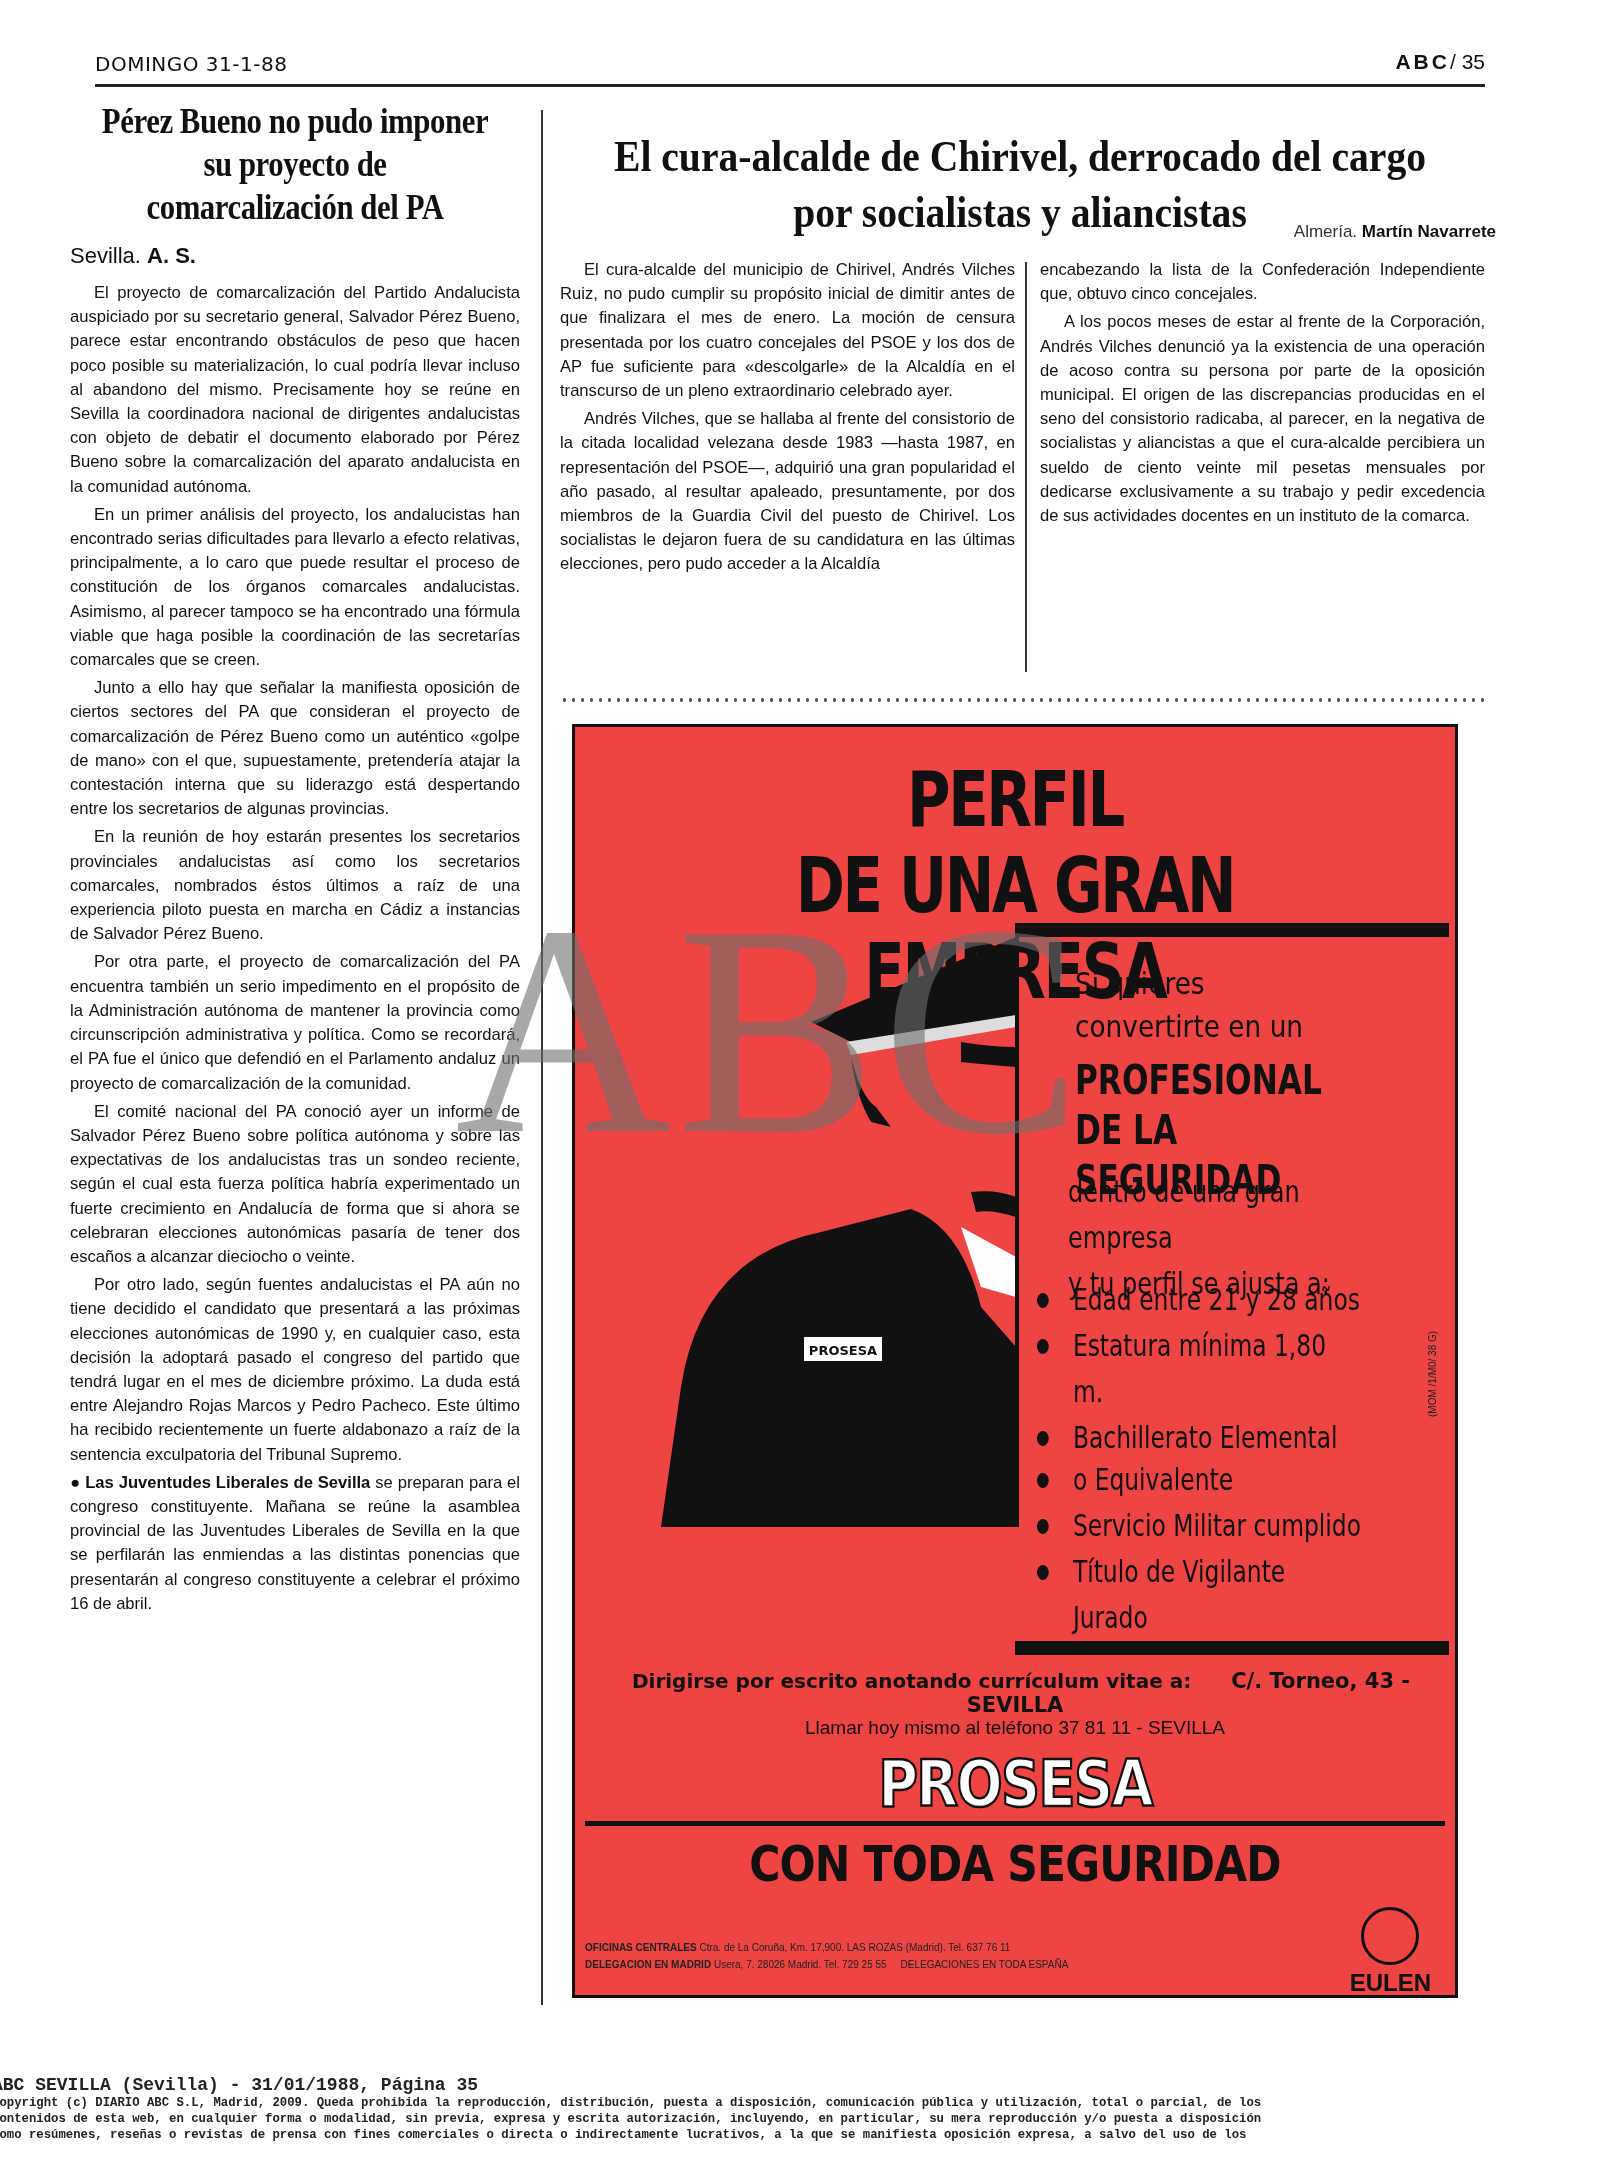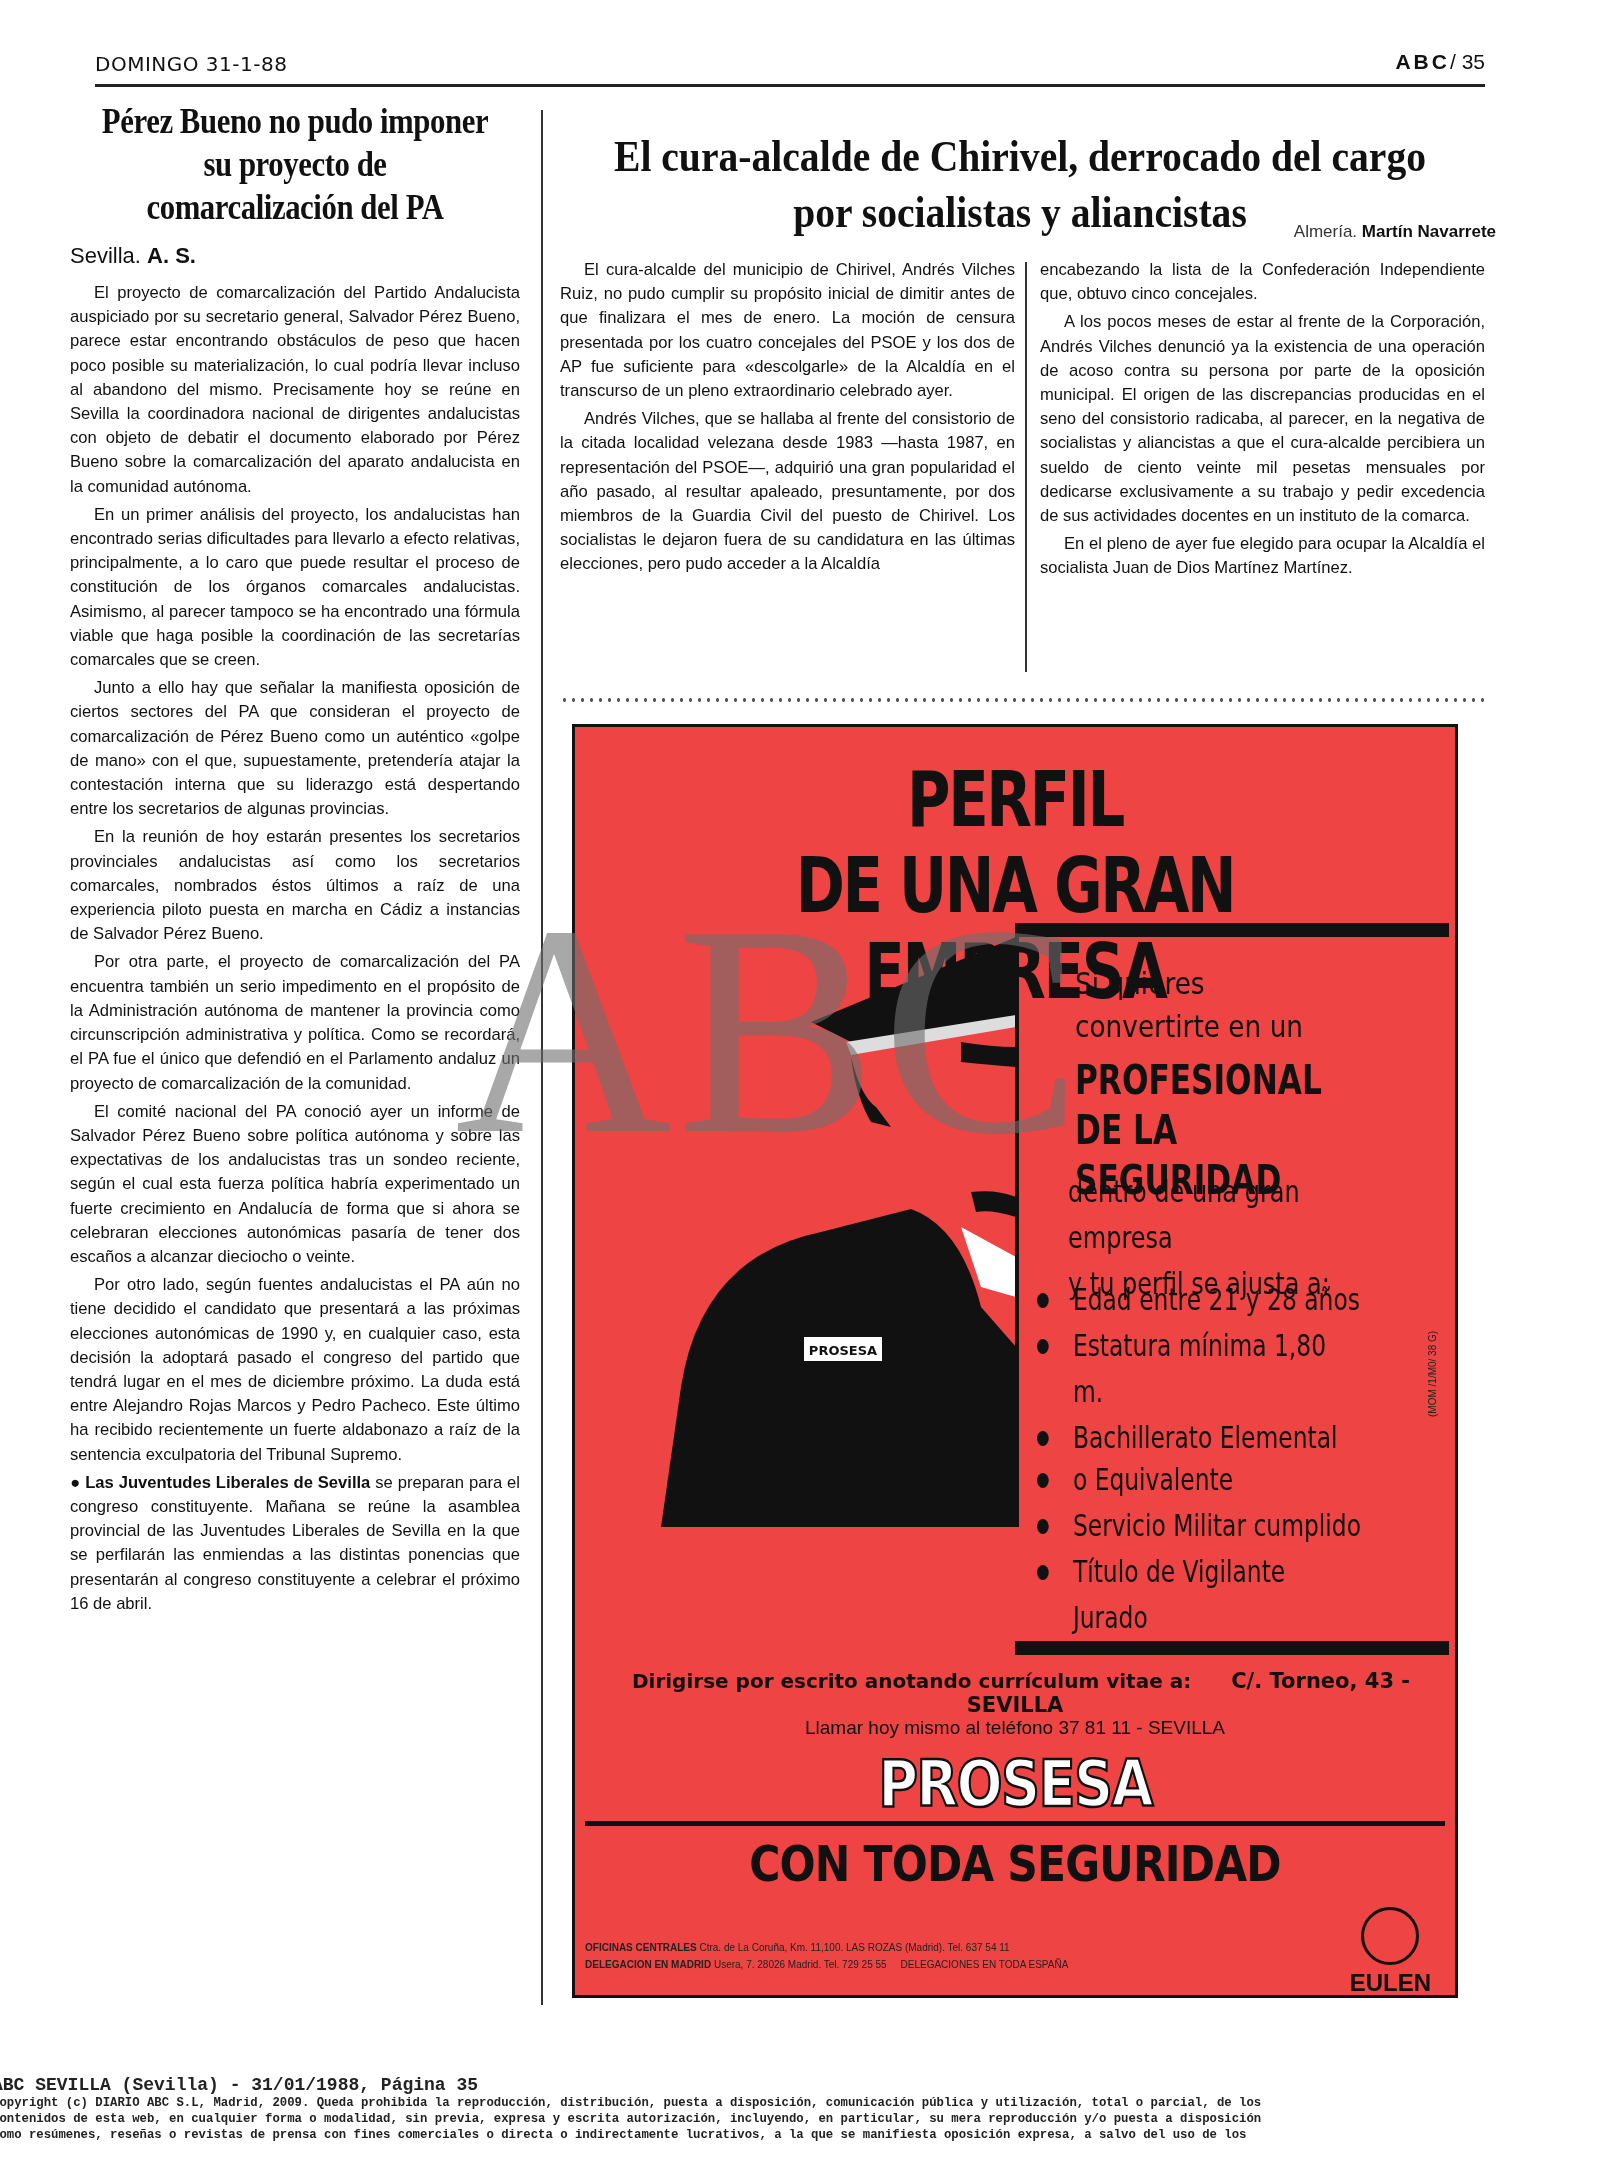--- a/index.html
+++ b/index.html
@@ -101,21 +101,20 @@
 </div>
 
 <div class="mid-col body-text">
   <p>El cura-alcalde del municipio de Chirivel, Andrés Vilches Ruiz, no pudo cumplir su propósito inicial de dimitir antes de que finalizara el mes de enero. La moción de censura presentada por los cuatro concejales del PSOE y los dos de AP fue suficiente para «descolgarle» de la Alcaldía en el transcurso de un pleno extraordinario celebrado ayer.</p>
   <p>Andrés Vilches, que se hallaba al frente del consistorio de la citada localidad velezana desde 1983 —hasta 1987, en representación del PSOE—, adquirió una gran popularidad el año pasado, al resultar apaleado, presuntamente, por dos miembros de la Guardia Civil del puesto de Chirivel. Los socialistas le dejaron fuera de su candidatura en las últimas elecciones, pero pudo acceder a la Alcaldía</p>
 </div>
 
 <div class="right-col body-text">
   <p style="text-indent:0">encabezando la lista de la Confederación Independiente que, obtuvo cinco concejales.</p>
   <p>A los pocos meses de estar al frente de la Corporación, Andrés Vilches denunció ya la existencia de una operación de acoso contra su persona por parte de la oposición municipal. El origen de las discrepancias producidas en el seno del consistorio radicaba, al parecer, en la negativa de socialistas y aliancistas a que el cura-alcalde percibiera un sueldo de ciento veinte mil pesetas mensuales por dedicarse exclusivamente a su trabajo y pedir excedencia de sus actividades docentes en un instituto de la comarca.</p>
-  <p>En el pleno de ayer fue elegido para ocupar la Alcaldía el socialista Juan de Dios Martínez Martínez.</p>
 </div>
 
 <div class="dot-rule"></div>
 
 <div class="ad">
   <div class="perfil-title">
     <div>PERFIL</div>
     <div>DE UNA GRAN EMPRESA</div>
   </div>
   <div class="topbar"></div>
@@ -158,21 +157,21 @@
 
   <div class="bottombar"></div>
   <div class="contact">
     <span style="margin:12px;font-size:20px">Dirigirse por escrito anotando currículum vitae a:</span><span>C/. Torneo, 43 - SEVILLA</span>
   </div>
   <div class="phone">Llamar hoy mismo al teléfono 37 81 11 - SEVILLA</div>
   <div class="prosesa-logo">PROSESA</div>
   <div class="logo-rule"></div>
   <div class="slogan">CON TODA SEGURIDAD</div>
   <div class="offices">
-    <div><b>OFICINAS CENTRALES</b> <span>Ctra. de La Coruña, Km. 11,100. LAS ROZAS (Madrid). Tel. 637 54 11</span></div>
+    <div><b>OFICINAS CENTRALES</b> <span>Ctra. de La Coruña, Km. 17,900. LAS ROZAS (Madrid). Tel. 637 76 11</span></div>
     <div><b>DELEGACION EN MADRID</b> <span>Usera, 7. 28026 Madrid. Tel. 729 25 55</span> &nbsp;&nbsp;&nbsp; <span>DELEGACIONES EN TODA ESPAÑA</span></div>
   </div>
   <div class="eulen">
     <div class="emblem"></div>
     <div>EULEN</div>
   </div>
 </div>
 
 <div class="watermark">ABC</div>
 

